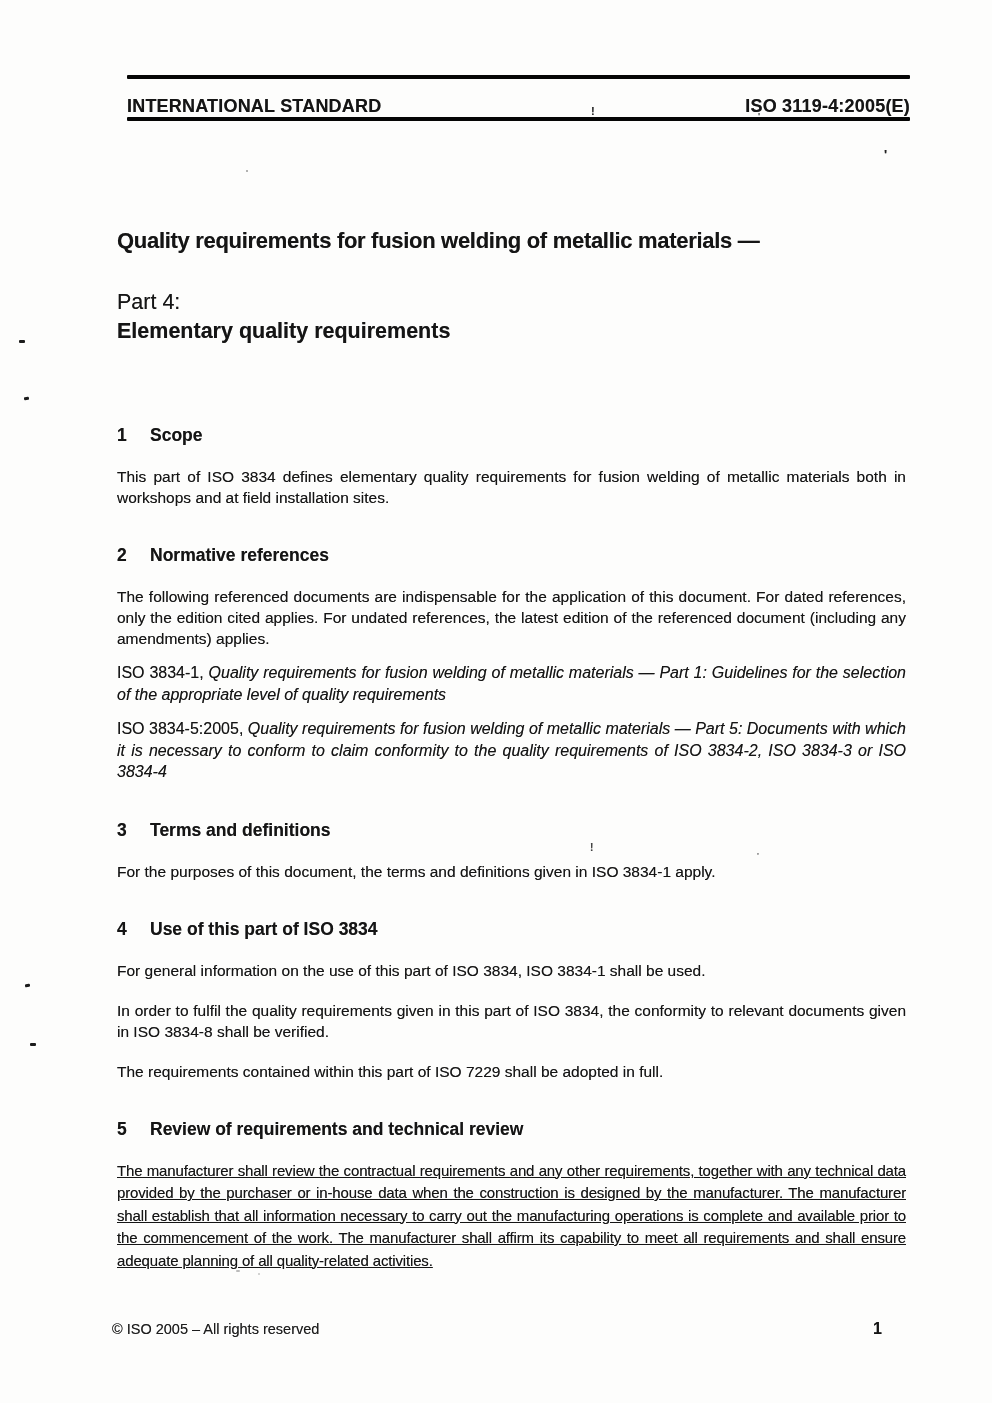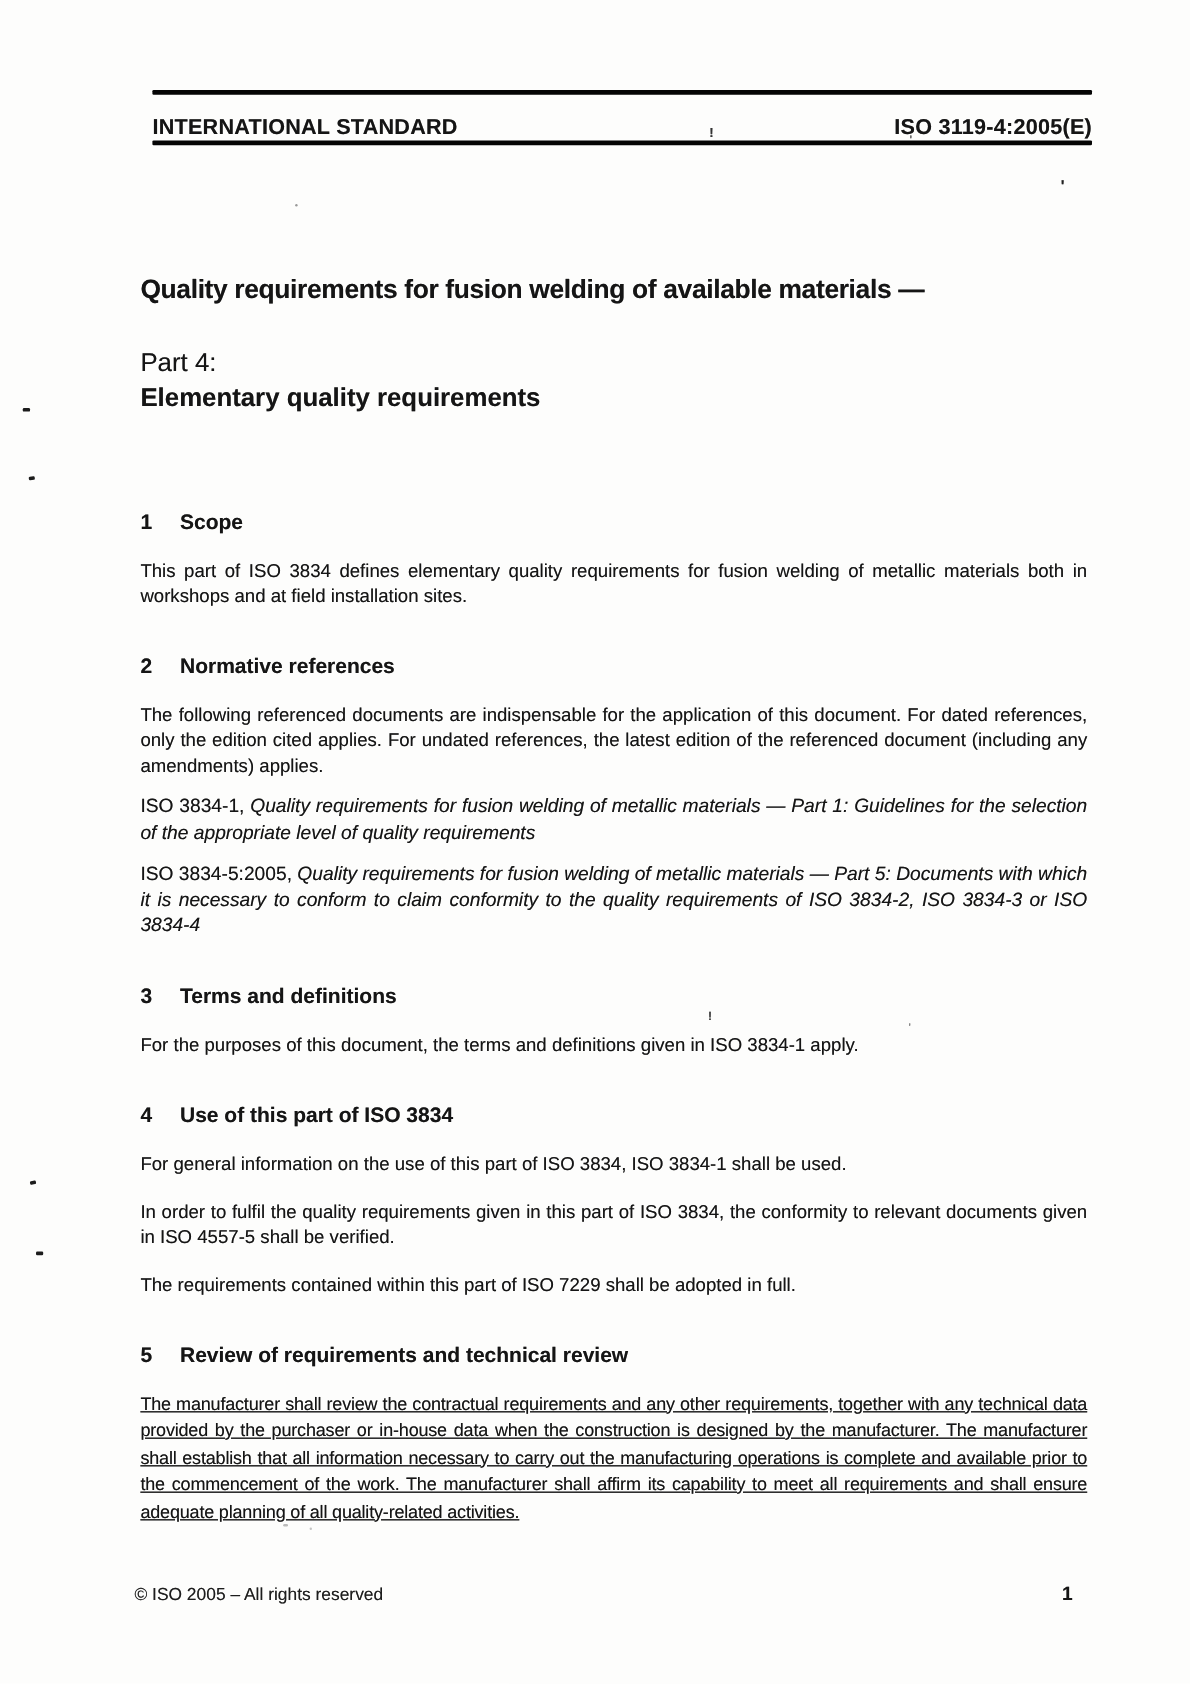--- a/index.html
+++ b/index.html
@@ -47,21 +47,21 @@
 
   p.body-p { margin: 19px 0 0 0; font-size: 15.5px; line-height: 21px; }
   h2.sec-h + p.body-p { margin-top: 20px; }
   p.just { text-align: justify; }
   p.ref { margin-top: 13px; font-size: 16px; line-height: 21.5px; }
   .ref-title { font-style: italic; margin-top: 28px; }
   p.tight { font-size: 15px; letter-spacing: -0.15px; line-height: 22.5px; text-decoration: underline; }
 
   
   .doc-footer {
-    position: absolute; left: 0; right: 4px; top: 1320px;
+    position: absolute; left: 0; right: 16px; top: 1320px;
     padding: 0 94px 0 112px;
     display: flex; justify-content: space-between; align-items: baseline;
   }
   .copyright { font-size: 14.5px; color: #1d1d1d; }
   .page-num { font-size: 16px; font-weight: bold; }
 
   
   .art { position: absolute; line-height: 1; }
   .art-dash { background: #1c1c1c; border-radius: 1px; }
   .art-glyph { font-size: 11px; color: #333; font-weight: bold; }
@@ -75,21 +75,21 @@
     <div class="rule"></div>
     <div class="header-row">
       <span>INTERNATIONAL STANDARD</span>
       <span>ISO 3119-4:2005(E)</span>
     </div>
     <div class="rule"></div>
   </div>
 
   <div class="content">
 
-    <h1 class="doc-title">Quality requirements for fusion welding of available materials —</h1>
+    <h1 class="doc-title">Quality requirements for fusion welding of metallic materials —</h1>
     <div class="part-block">
       <div class="part-label">Part 4:</div>
       <div class="part-title">Elementary quality requirements</div>
     </div>
 
     <section>
       <h2 class="sec-h first"><span class="sec-num">1</span><span>Scope</span></h2>
       <p class="body-p just">This part of ISO 3834 defines elementary quality requirements for fusion welding of metallic materials both in workshops and at field installation sites.</p>
     </section>
 
@@ -107,21 +107,21 @@
     </section>
 
     <section>
       <h2 class="sec-h"><span class="sec-num">3</span><span>Terms and definitions</span></h2>
       <p class="body-p">For the purposes of this document, the terms and definitions given in ISO 3834-1 apply.</p>
     </section>
 
     <section>
       <h2 class="sec-h"><span class="sec-num">4</span><span>Use of this part of ISO 3834</span></h2>
       <p class="body-p">For general information on the use of this part of ISO 3834, ISO 3834-1 shall be used.</p>
-      <p class="body-p just">In order to fulfil the quality requirements given in this part of ISO 3834, the conformity to relevant documents given in ISO 4557-5 shall be verified.</p>
+      <p class="body-p just">In order to fulfil the quality requirements given in this part of ISO 3834, the conformity to relevant documents given in ISO 3834-8 shall be verified.</p>
       <p class="body-p">The requirements contained within this part of ISO 7229 shall be adopted in full.</p>
     </section>
 
     <section>
       <h2 class="sec-h"><span class="sec-num">5</span><span>Review of requirements and technical review</span></h2>
       <p class="body-p just tight">The manufacturer shall review the contractual requirements and any other requirements, together with any technical data provided by the purchaser or in-house data when the construction is designed by the manufacturer. The manufacturer shall establish that all information necessary to carry out the manufacturing operations is complete and available prior to the commencement of the work. The manufacturer shall affirm its capability to meet all requirements and shall ensure adequate planning of all quality-related activities.</p>
     </section>
 
   </div>
 

